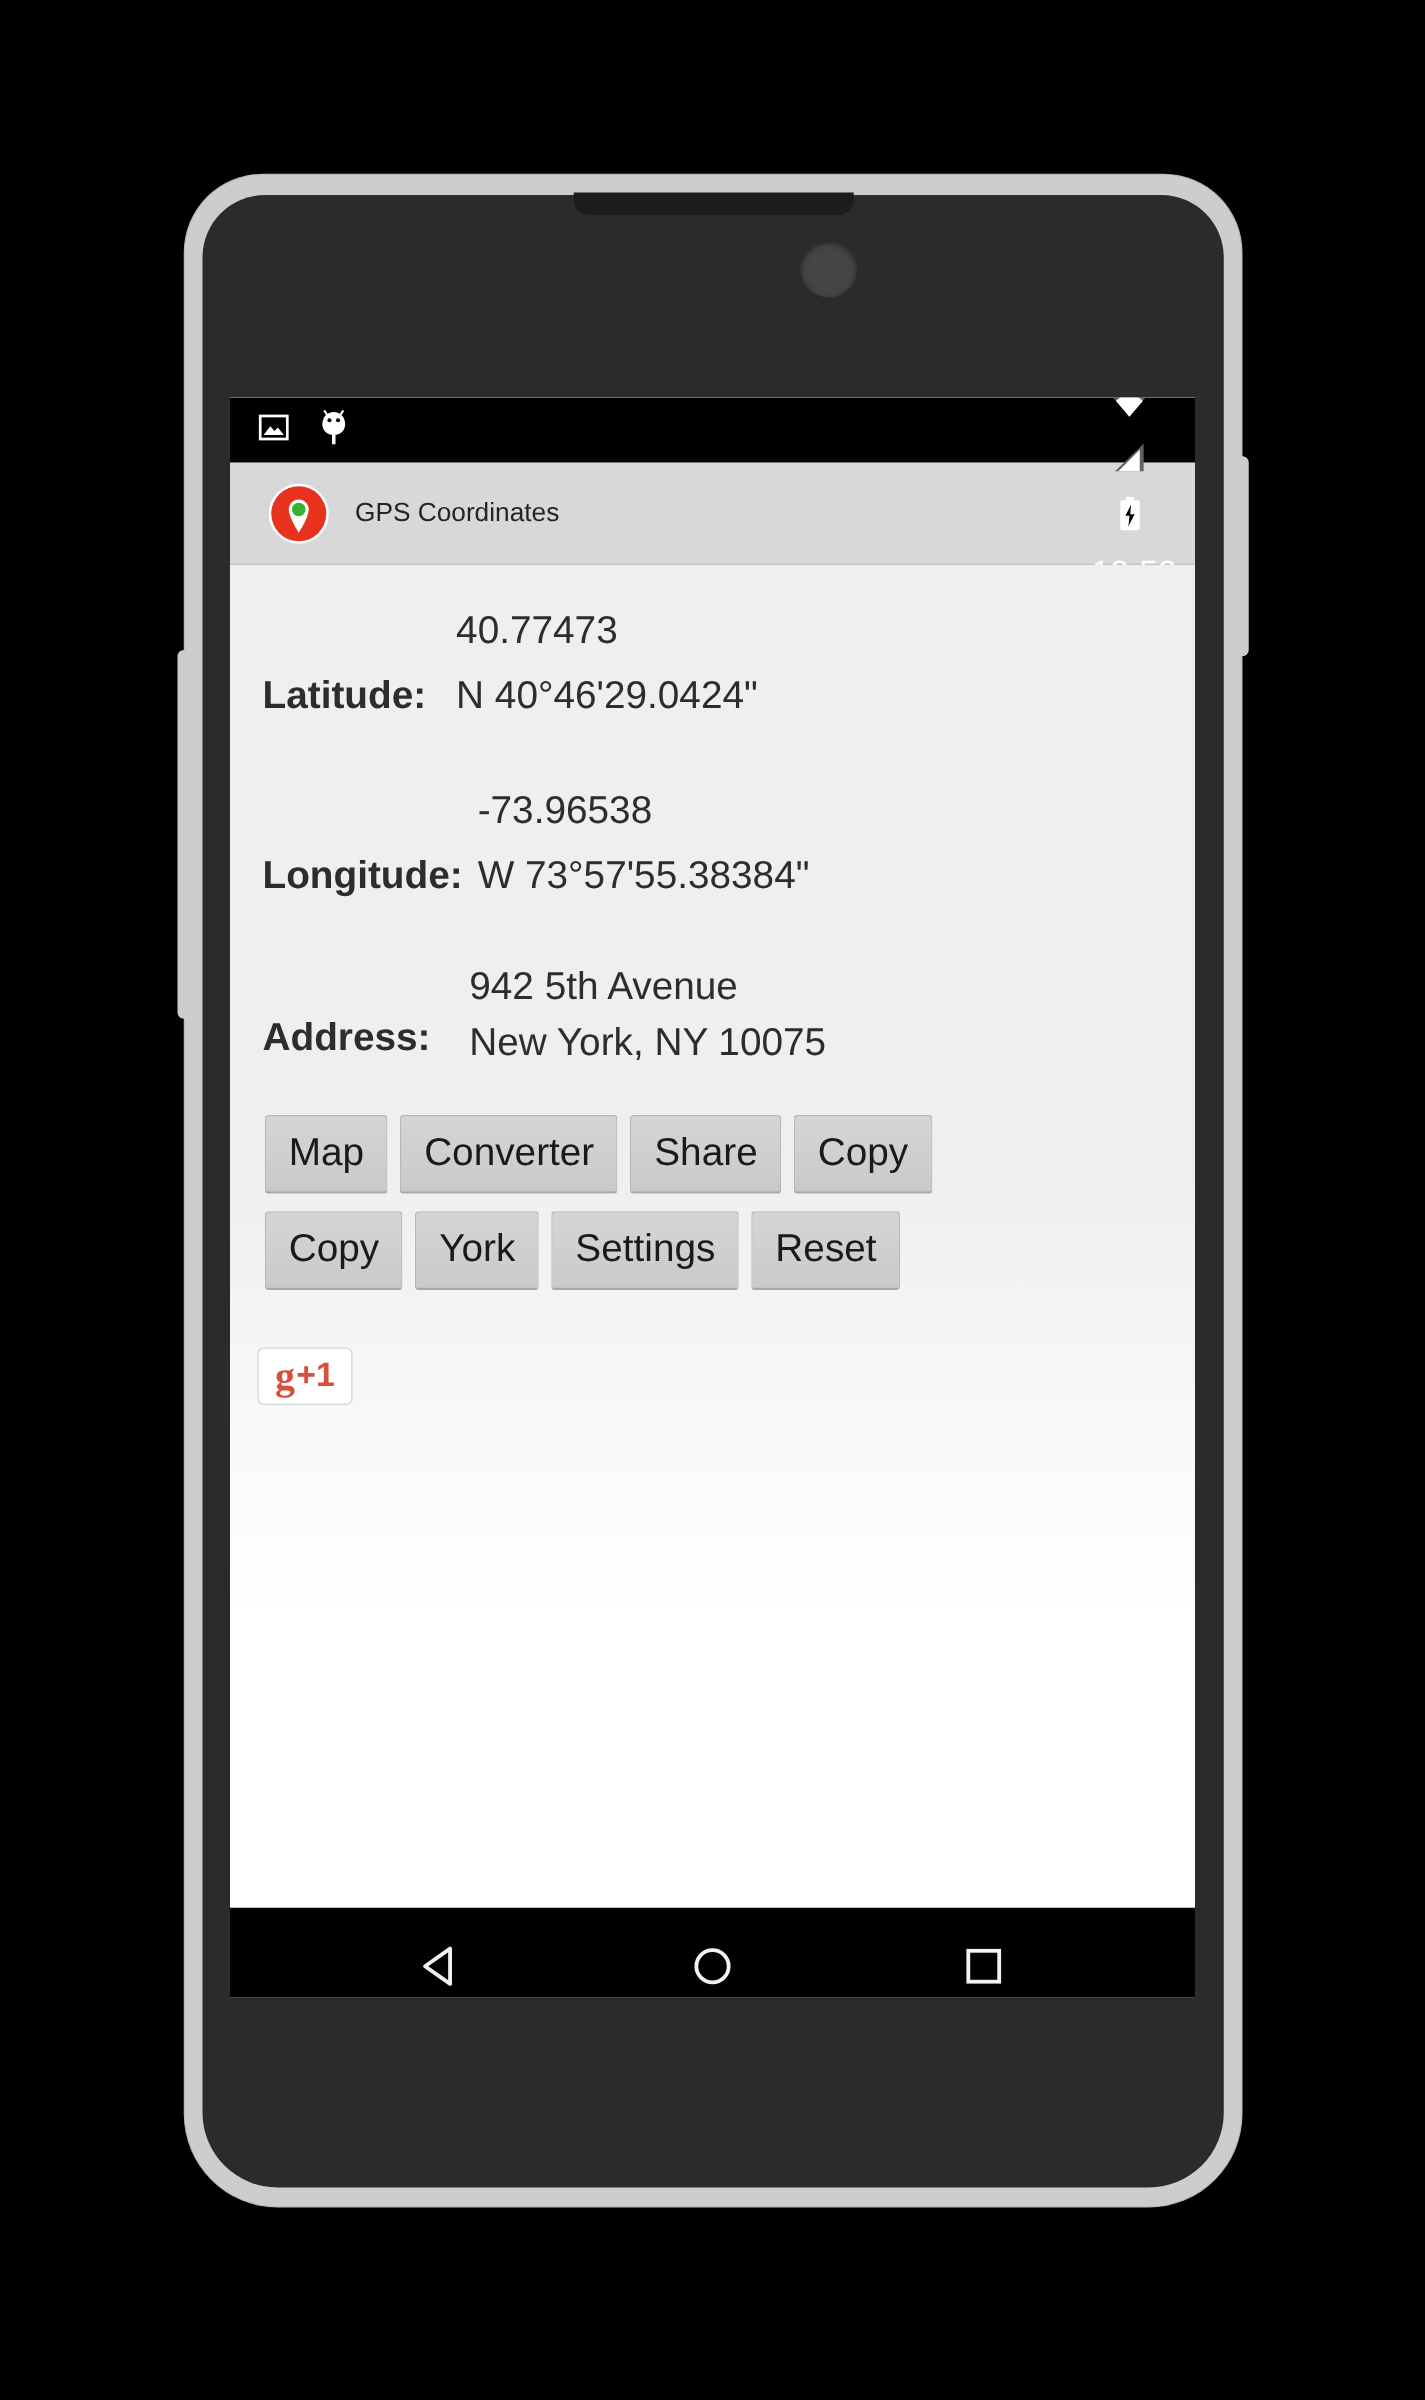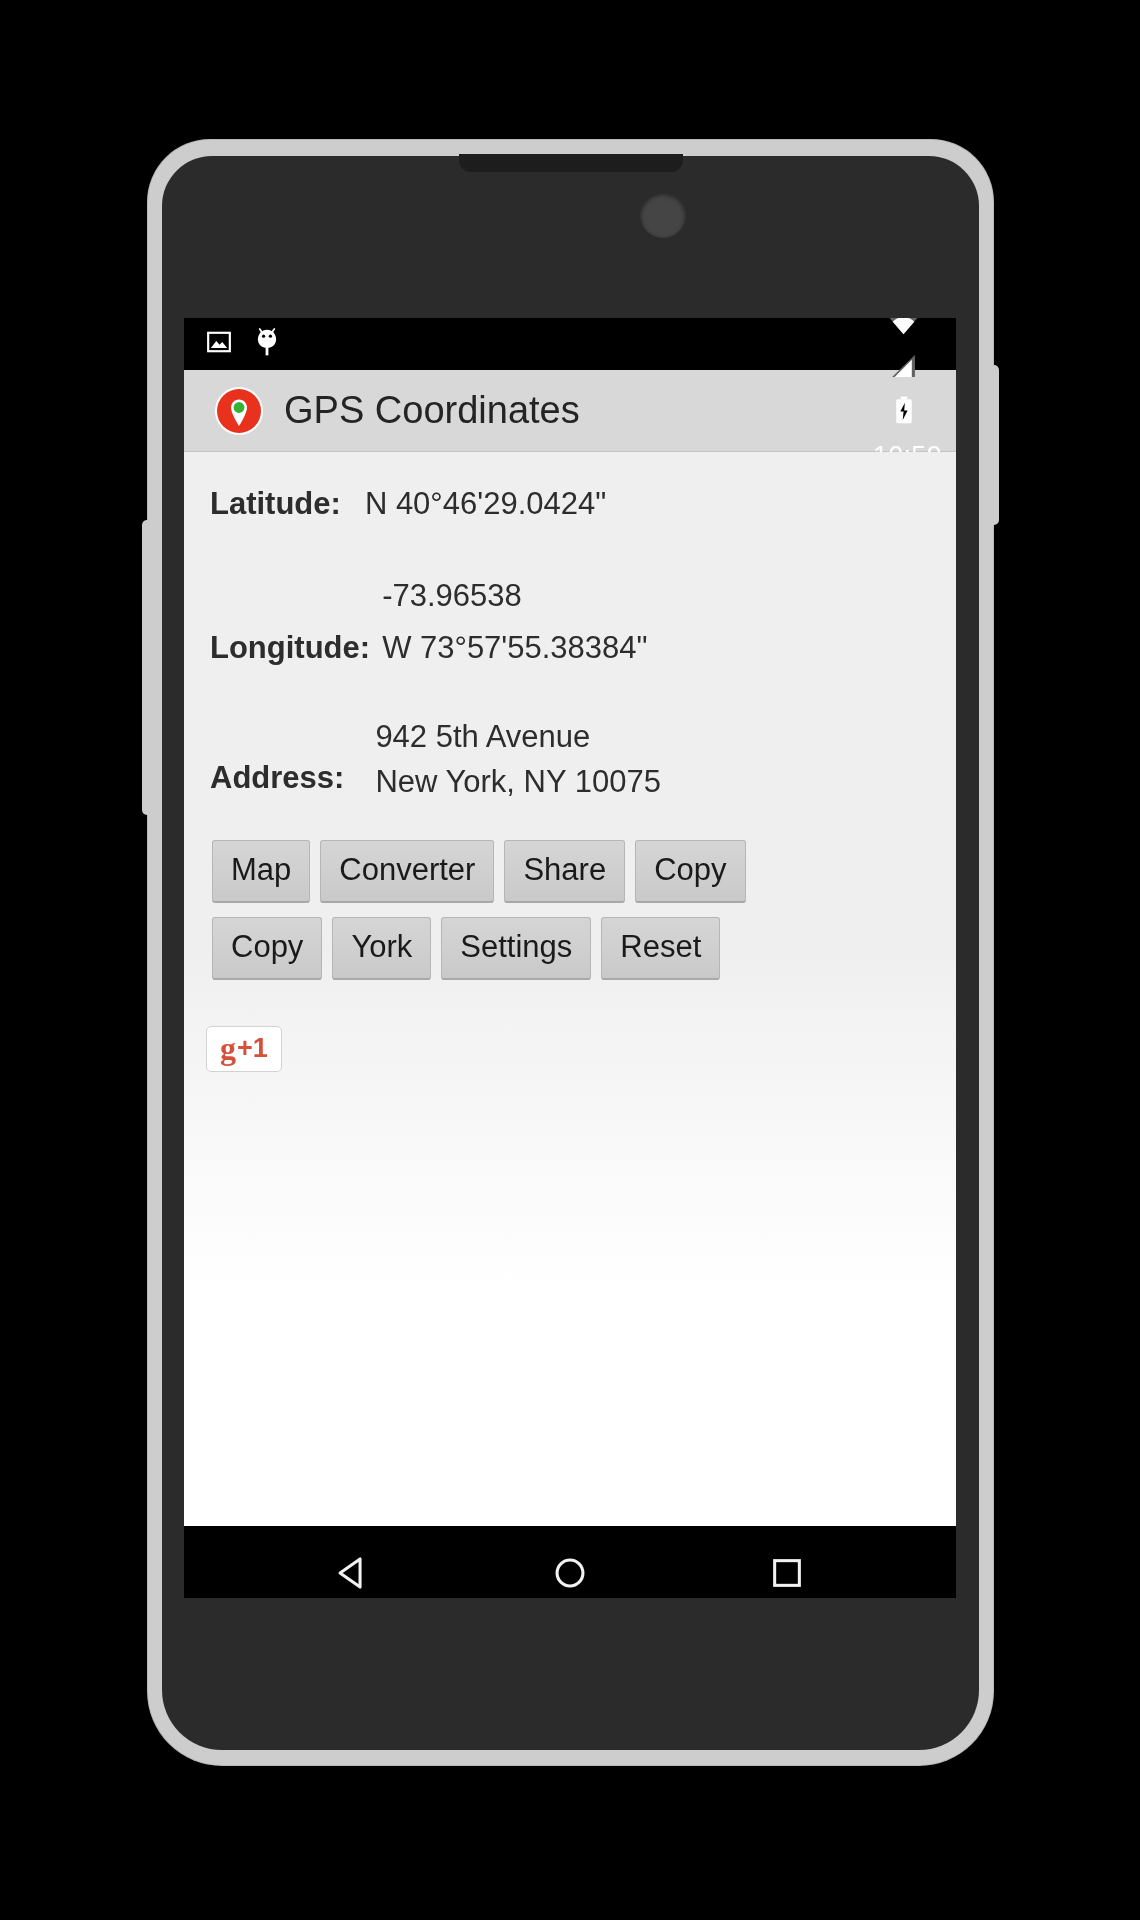--- a/index.html
+++ b/index.html
@@ -111,21 +111,21 @@
     background: #d8d8d8;
     display: flex;
     align-items: center;
     padding-left: 30px;
     border-bottom: 1px solid #c4c4c4;
     box-sizing: border-box;
   }
   .app-icon { width: 50px; height: 50px; flex: 0 0 auto; }
   .app-title {
     margin-left: 20px;
-    font-size: 38px;
+    font-size: 21px;
     color: #242424;
     font-family: "Liberation Sans", sans-serif;
   }
 
   
   .content {
     position: relative;
     height: 1074px;
     background: linear-gradient(to bottom, #efefef 0%, #efefef 46%, #f8f8f8 63%, #ffffff 78%, #ffffff 100%);
     padding: 26px 0 0 0;
@@ -308,20 +308,21 @@
         </svg>
       </span>
       <span class="app-title">GPS Coordinates</span>
     </div>
 
     <div class="content">
 
       <div class="field-row row-latitude">
         <span class="field-label">Latitude:</span>
         <span class="field-values">
+          <span class="field-value">40.77473</span>
           <span class="field-value">N 40°46'29.0424"</span>
         </span>
       </div>
 
       <div class="field-row row-longitude">
         <span class="field-label">Longitude:</span>
         <span class="field-values">
           <span class="field-value">-73.96538</span>
           <span class="field-value">W 73°57'55.38384"</span>
         </span>

